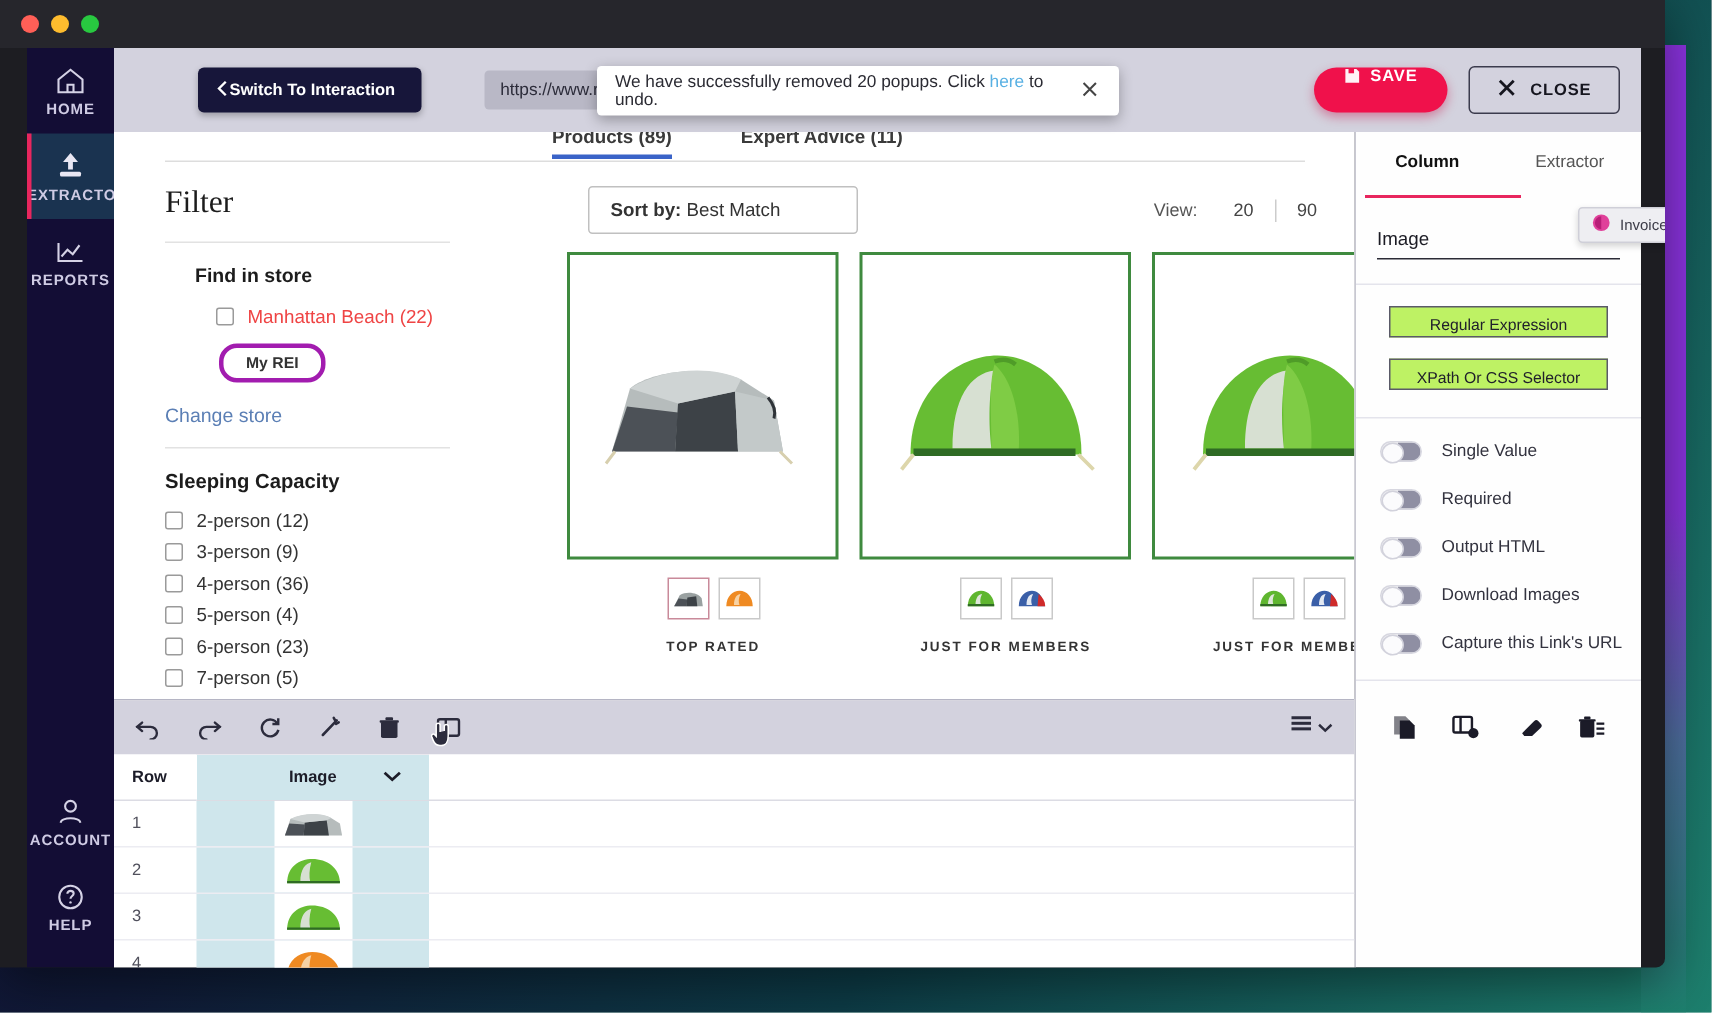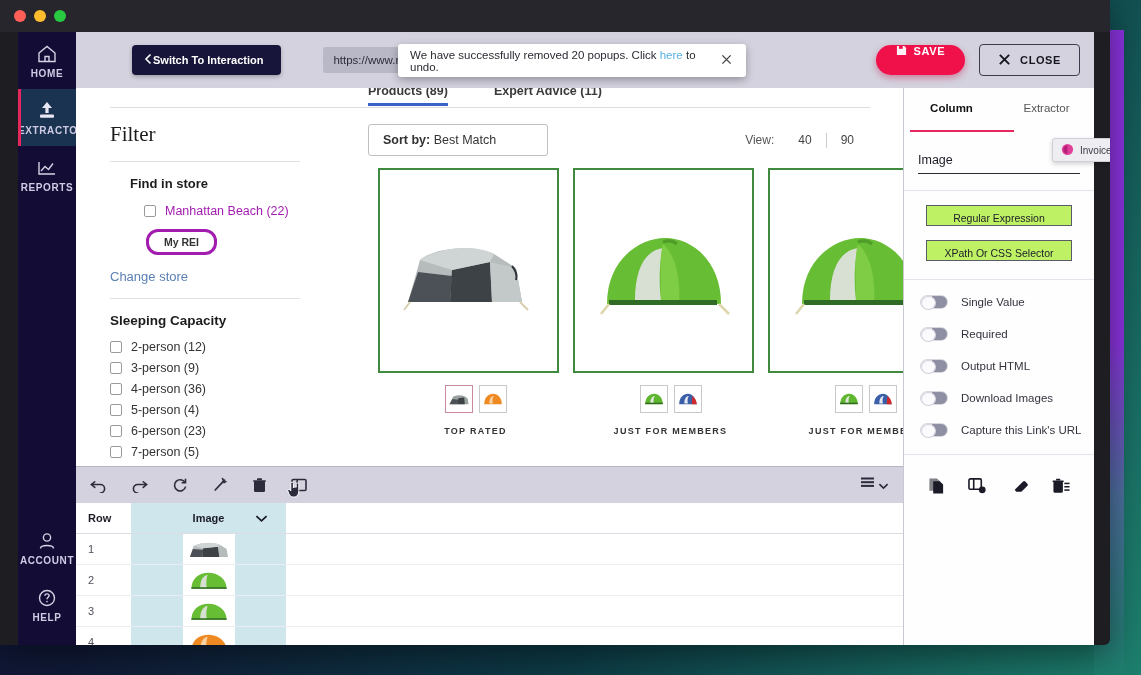--- a/index.html
+++ b/index.html
@@ -110,39 +110,39 @@
   }
   
   #filter {
     position:absolute; left:34px; top:34px; width:190px;
   }
   #filter h2 { font-family:"Liberation Serif", serif; font-size:21px; font-weight:400; color:#1c1c1c; }
   .filter-rule { height:1px; background:#e2e2e2; margin:14px 0 14px; }
   .filter-head { font-size:13px; font-weight:700; color:#1c1c1c; margin-left:20px; }
   .chk-row {
     display:flex; align-items:center; gap:9px; margin-top:13px; cursor:pointer;
-    font-size:12.5px; color:#a21caf;padding-left:34px;
+    font-size:12.5px; color:#ef4444;padding-left:34px;
   }
   .chk {
     width:12px; height:12px; border:1px solid #9a9a9a; border-radius:2px; background:#fff;
     flex:none;
   }
   #myrei {
     display:inline-block; margin:11px 0 0 36px; border:3px solid #a21caf;
     border-radius:12px; font-size:10.5px; font-weight:700; color:#333;
     padding:4px 15px; cursor:pointer; background:#fff;
   }
   #change-store {
     display:block; margin-top:14px; font-size:13px; color:#5b7fb5; cursor:pointer;
   }
   #cap-head { font-size:13.5px; font-weight:700; color:#1c1c1c; }
   .cap-row { display:flex; align-items:center; gap:9px; margin-top:7px; font-size:12.5px; color:#333; cursor:pointer;}
   
   #sortbar {
-    position:absolute; left:292px; top:36px; width:500px;
+    position:absolute; left:316px; top:36px; width:500px;
     display:flex; align-items:center;
   }
   #sortby {
     border:1px solid #c0c0c0; border-radius:3px; background:#fff;
     font-size:12.5px; color:#333; padding:8px 14px; cursor:pointer;
     width:180px;
   }
   #sortby b { font-weight:700; }
   #viewopts { margin-left:auto; font-size:12px; color:#444; display:flex; align-items:center; gap:0; }
   #viewopts .lbl { color:#555; margin-right:10px; }
@@ -378,21 +378,21 @@
             <span class="chk"></span>
             <span>7-person (5)</span>
           </label>
       </div>
     </aside>
 
     <div id="sortbar">
       <div id="sortby"><b>Sort by:</b> <span>Best Match</span></div>
       <div id="viewopts">
         <span class="lbl">View:</span>
-        <span class="n">40</span>
+        <span class="n">20</span>
         <span class="sep"></span>
         <span class="n">90</span>
       </div>
     </div>
 
     <div id="cards">
       <div class="card">
         <span>
           <svg viewBox="0 0 150 110">
             <path d="M14 88 L26 46 C40 34 78 30 100 40 L122 54 L128 88 Z" fill="#b6bcbc"></path>

